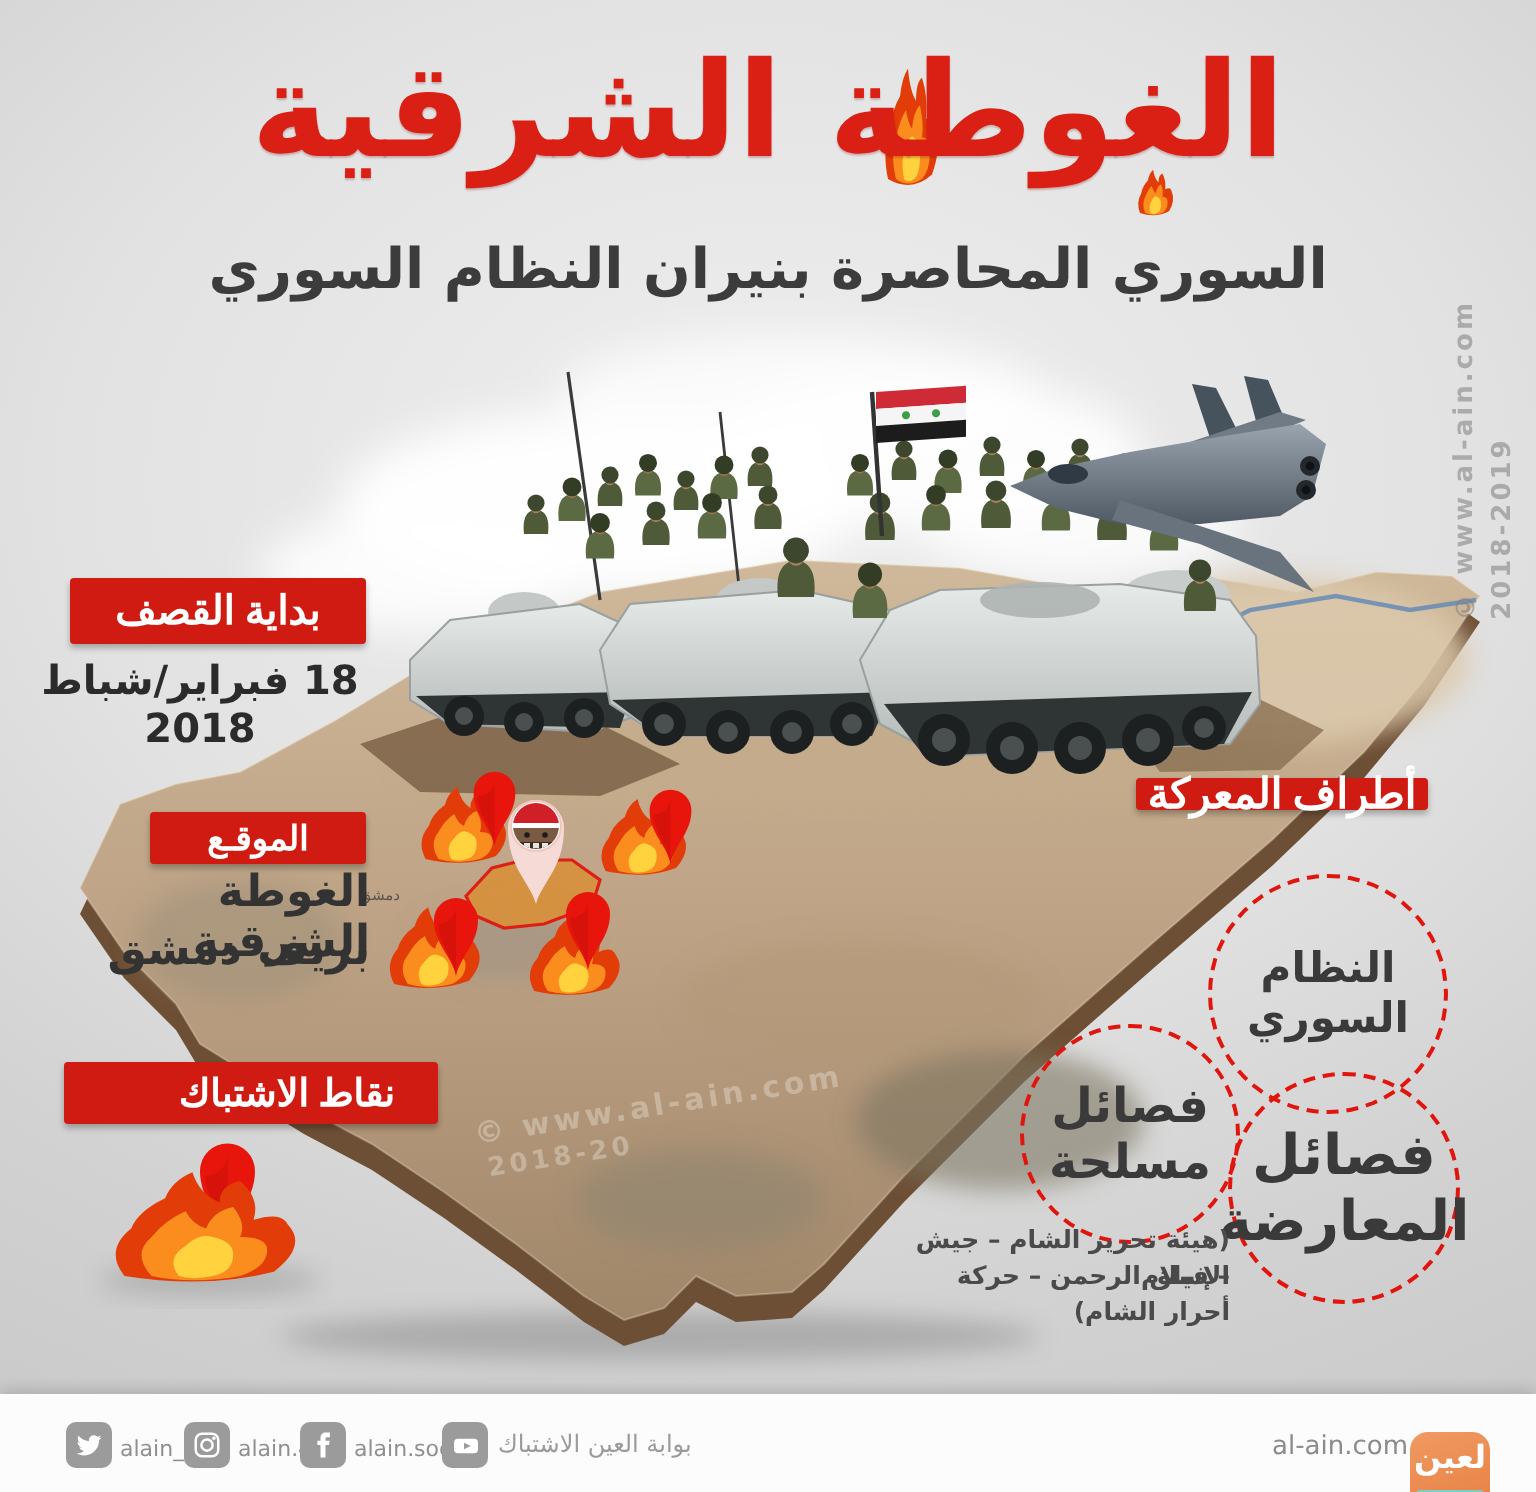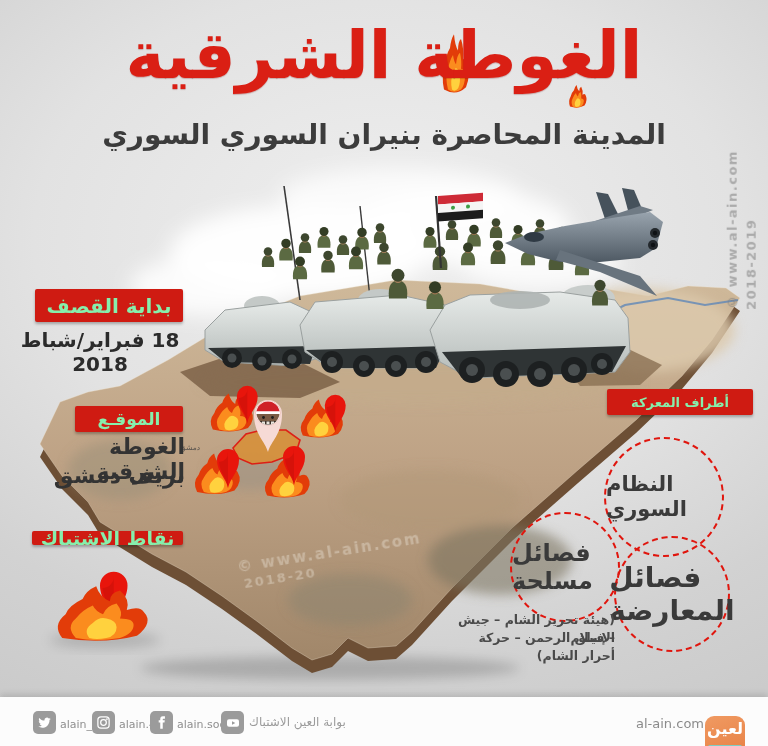--- a/index.html
+++ b/index.html
@@ -14,39 +14,39 @@
     top:10px;left:0;width:768px;text-align:center;direction:rtl;
     font-size:66px;font-weight:bold;color:#da1f14;line-height:1.4;
     text-shadow:0 1px 1px rgba(120,0,0,.25);
   }
   .subtitle{
     top:118px;left:0;width:768px;text-align:center;direction:rtl;
     font-size:28px;font-weight:bold;color:#3c3c3c;
   }
   
   .red-box{
-    background:#cf1b12;color:#86efac;font-weight:bold;direction:rtl;
+    background:#cf1b12;color:#ffffff;font-weight:bold;direction:rtl;
     display:flex;align-items:center;justify-content:center;
-    border-radius:2px;box-shadow:0 2px 3px rgba(0,0,0,.28);
+    border-radius:2px;box-shadow:0 2px 3px rgba(0,0,0,.28);font-family:Liberation Serif, serif;
   }
   .box-bombing{left:35px;top:289px;width:148px;height:33px;font-size:20px;}
   .box-location{left:75px;top:406px;width:108px;height:26px;font-size:17px;}
-  .box-clash{left:32px;top:531px;width:151px;height:14px;font-size:19px;}
-  .box-parties{left:607px;top:389px;width:146px;height:26px;font-size:13px;}
+  .box-clash{left:32px;top:531px;width:151px;height:31px;font-size:19px;padding-left:36px;}
+  .box-parties{left:568px;top:389px;width:146px;height:16px;font-size:21px;}
   .date-text{
     left:15px;top:328px;width:170px;text-align:center;direction:rtl;
     font-size:20px;font-weight:bold;color:#2b2b2b;
   }
   .loc-line{left:20px;width:165px;text-align:right;direction:rtl;
     font-size:22px;font-weight:bold;color:#333;}
   .loc1{top:434px;} .loc2{top:463px;}
   
   .venn{
     border:2.5px dashed #e0150d;border-radius:50%;direction:rtl;
-    display:flex;align-items:center;justify-content:center;text-align:left;
+    display:flex;align-items:center;justify-content:center;text-align:center;
     font-weight:bold;color:#3a3a3a;line-height:1.18;
   }
   .venn1{left:604px;top:437px;width:116px;height:116px;font-size:21px;}
   .venn2{left:510px;top:512px;width:106px;height:106px;font-size:24px;}
   .venn3{left:614px;top:536px;width:112px;height:112px;font-size:28px;}
   .note{left:451px;width:164px;text-align:right;direction:rtl;
     font-size:12.5px;font-weight:bold;color:#4a4a4a;line-height:1.4;}
   .note1{top:611px;} .note2{top:629px;}
   
   .side-wm{
@@ -290,21 +290,21 @@
     </g>
 
     <g>
       <ellipse cx="105" cy="640" rx="55" ry="8" fill="rgba(0,0,0,0.15)" filter="url(#blur6)"></ellipse>
       <use href="#pin" transform="translate(95,568) scale(1.25)"></use>
       <use href="#flame" transform="translate(52,584) scale(1.7,1.08)"></use>
     </g>
   </svg>
 
   <div class="abs title">الغوطة الشرقية</div>
-  <div class="abs subtitle">المدينة المحاصرة بنيران السوري السوري</div>
+  <div class="abs subtitle">السوري المحاصرة بنيران النظام السوري</div>
 
   <div class="abs red-box box-bombing">بداية القصف</div>
   <div class="abs date-text">18 فبراير/شباط 2018</div>
 
   <div class="abs red-box box-location">الموقـع</div>
   <div class="abs loc-line loc1">الغوطة الشرقية</div>
   <div class="abs loc-line loc2">بريف دمشق</div>
 
   <div class="abs red-box box-clash">نقاط الاشتباك</div>
 

